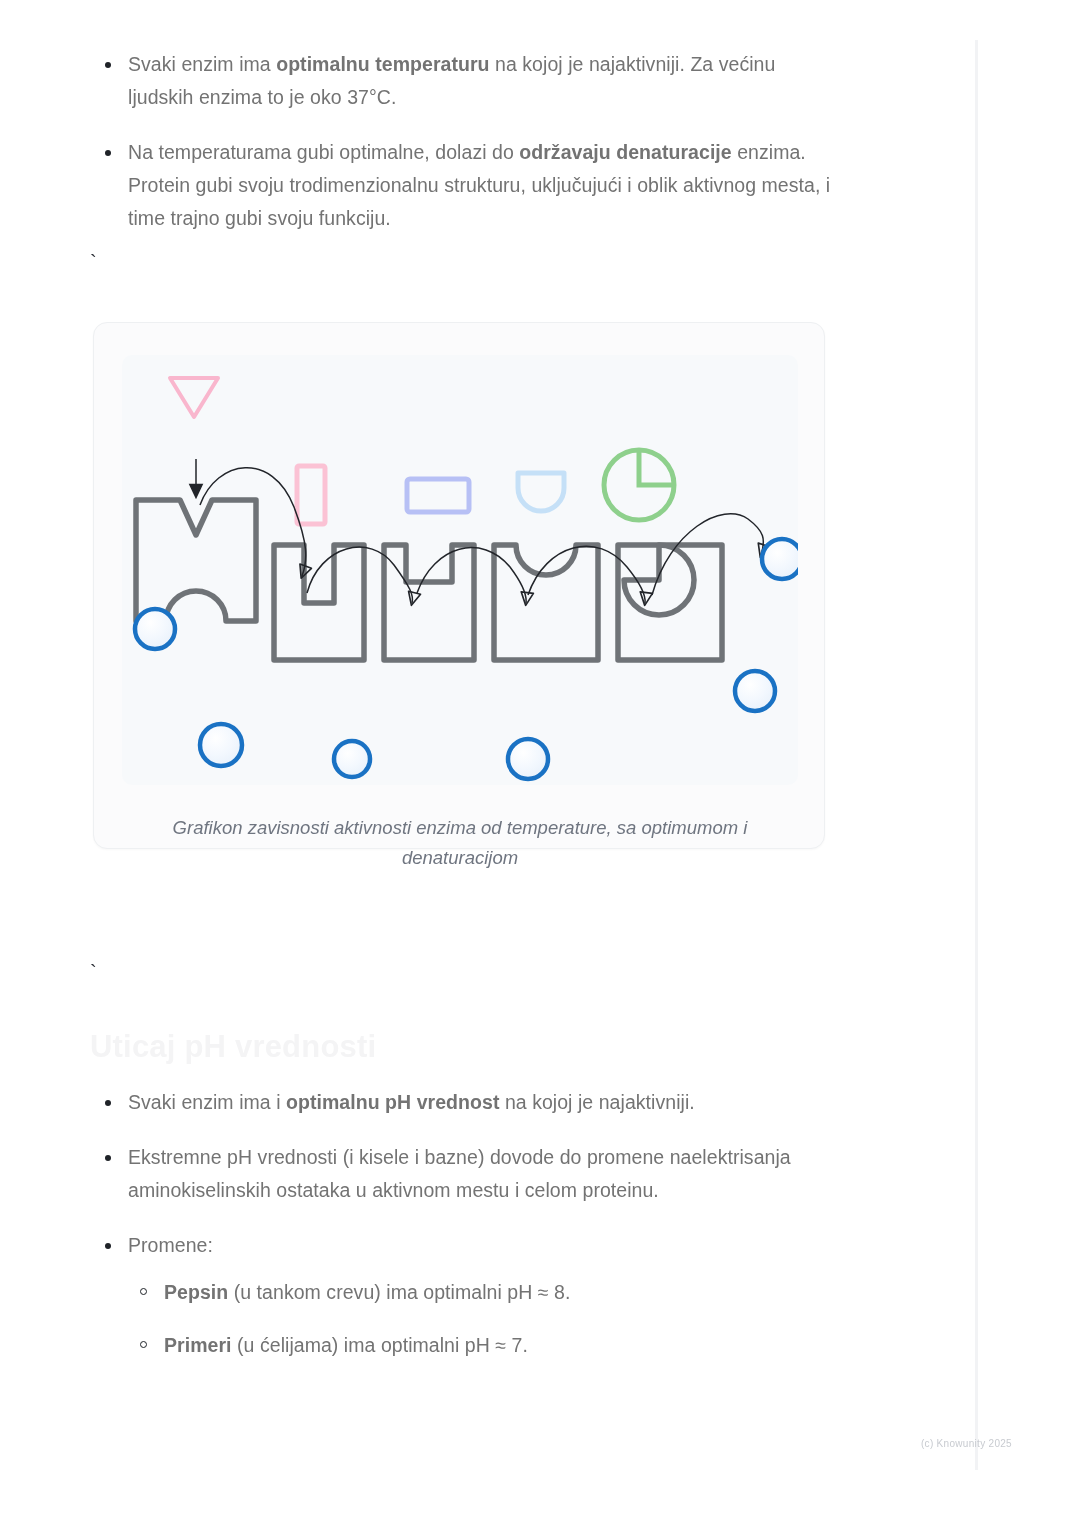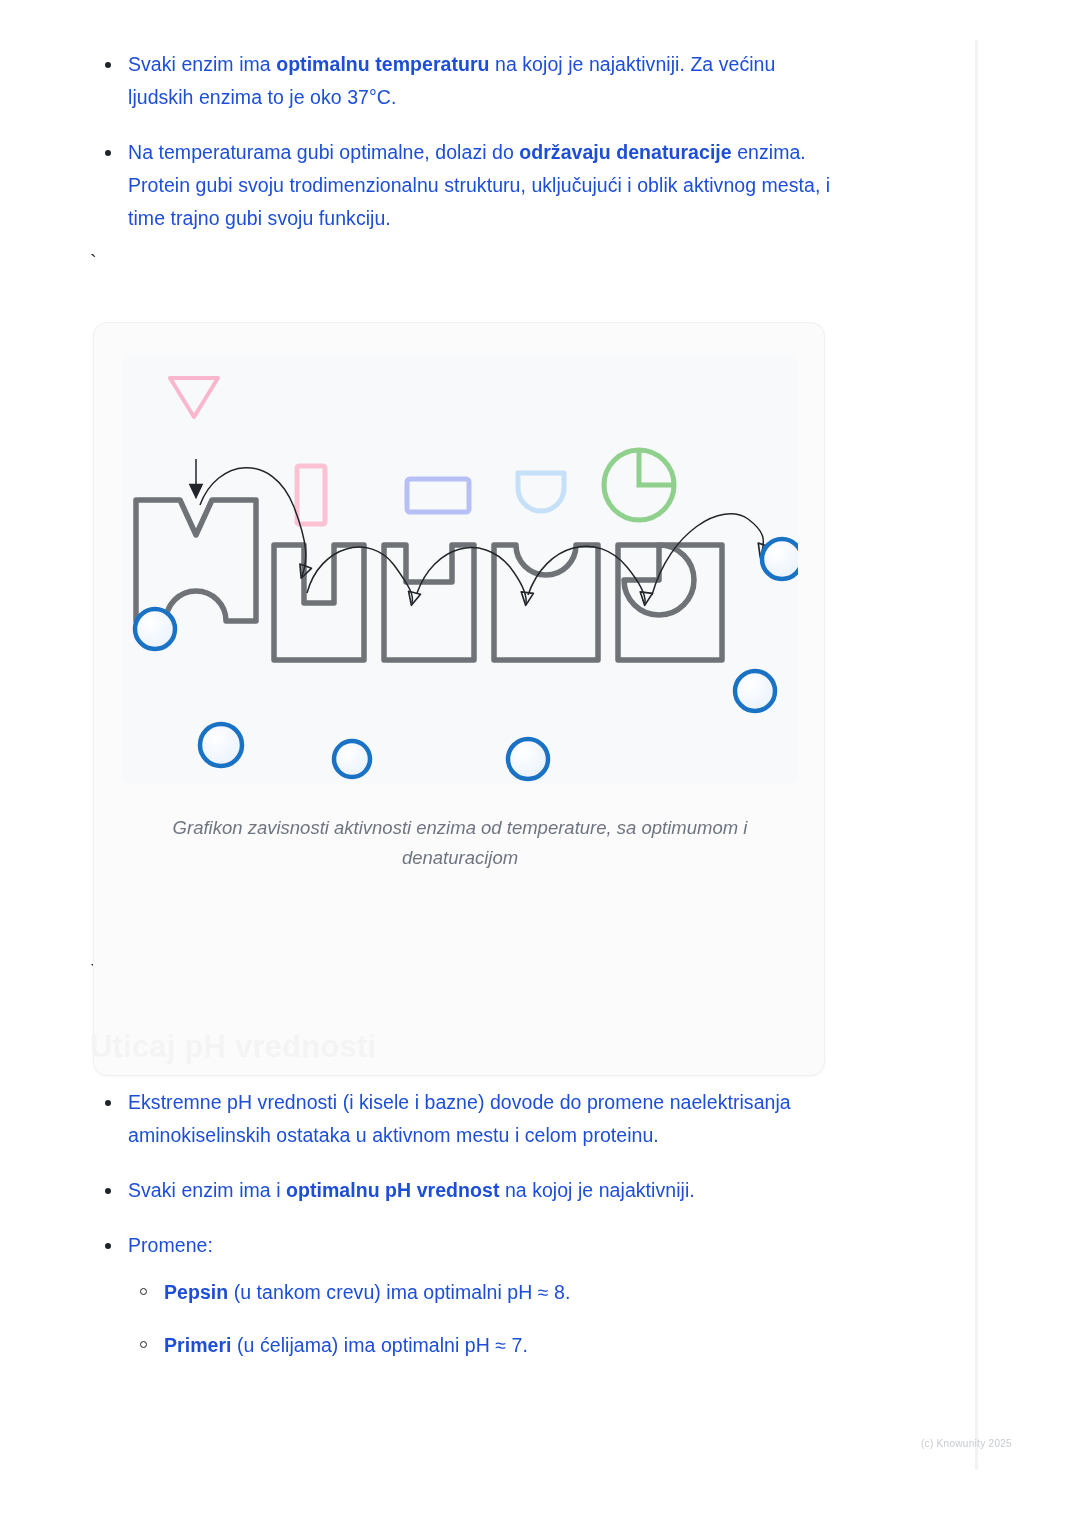--- a/index.html
+++ b/index.html
@@ -54,21 +54,21 @@
     list-style: none;
     margin: 0;
     padding: 0;
   }
   ul.bullets > li {
     position: relative;
     padding-left: 33px;
     margin-bottom: 22px;
     font-size: 19.5px;
     line-height: 33px;
-    color: #1d4ed8;
+    color: #737373;
     letter-spacing: 0.05px;
   }
   ul.bullets > li::before {
     content: "";
     position: absolute;
     left: 10px;
     top: 14px;
     width: 6px;
     height: 6px;
     border-radius: 50%;
@@ -107,21 +107,21 @@
     color: #2b2f36;
     line-height: 1;
   }
 
   
   #figure-card {
     position: absolute;
     left: 93px;
     top: 322px;
     width: 732px;
-    height: 754px;
+    height: 527px;
     background: #fbfbfc;
     border: 1px solid #eef0f2;
     border-radius: 14px;
     box-sizing: border-box;
     box-shadow: 0 1px 2px rgba(16,24,40,0.03);
   }
   #figure-inner {
     position: absolute;
     left: 28px;
     top: 32px;
@@ -266,22 +266,22 @@
       </svg>
     </div>
 
     <div id="figure-caption">Grafikon zavisnosti aktivnosti enzima od temperature, sa optimumom i denaturacijom</div>
   </div>
 
   <div id="section-heading">Uticaj pH vrednosti</div>
 
   <div class="content" style="top:1086px;">
     <ul class="bullets" id="ph-list">
+        <li><span>Svaki enzim ima i </span><b>optimalnu pH vrednost</b><span> na kojoj je najaktivniji.</span></li>
         <li><span>Ekstremne pH vrednosti (i kisele i bazne) dovode do promene naelektrisanja aminokiselinskih ostataka u aktivnom mestu i celom proteinu.</span></li>
-        <li><span>Svaki enzim ima i </span><b>optimalnu pH vrednost</b><span> na kojoj je najaktivniji.</span></li>
         <li><span>Promene:</span><ul class="sub">
             <li><b>Pepsin</b><span> (u tankom crevu) ima optimalni pH ≈ 8.</span></li>
             <li><b>Primeri</b><span> (u ćelijama) ima optimalni pH ≈ 7.</span></li>
           </ul></li>
       </ul>
   </div>
 
   <div id="page-edge"></div>
 </div>
 

